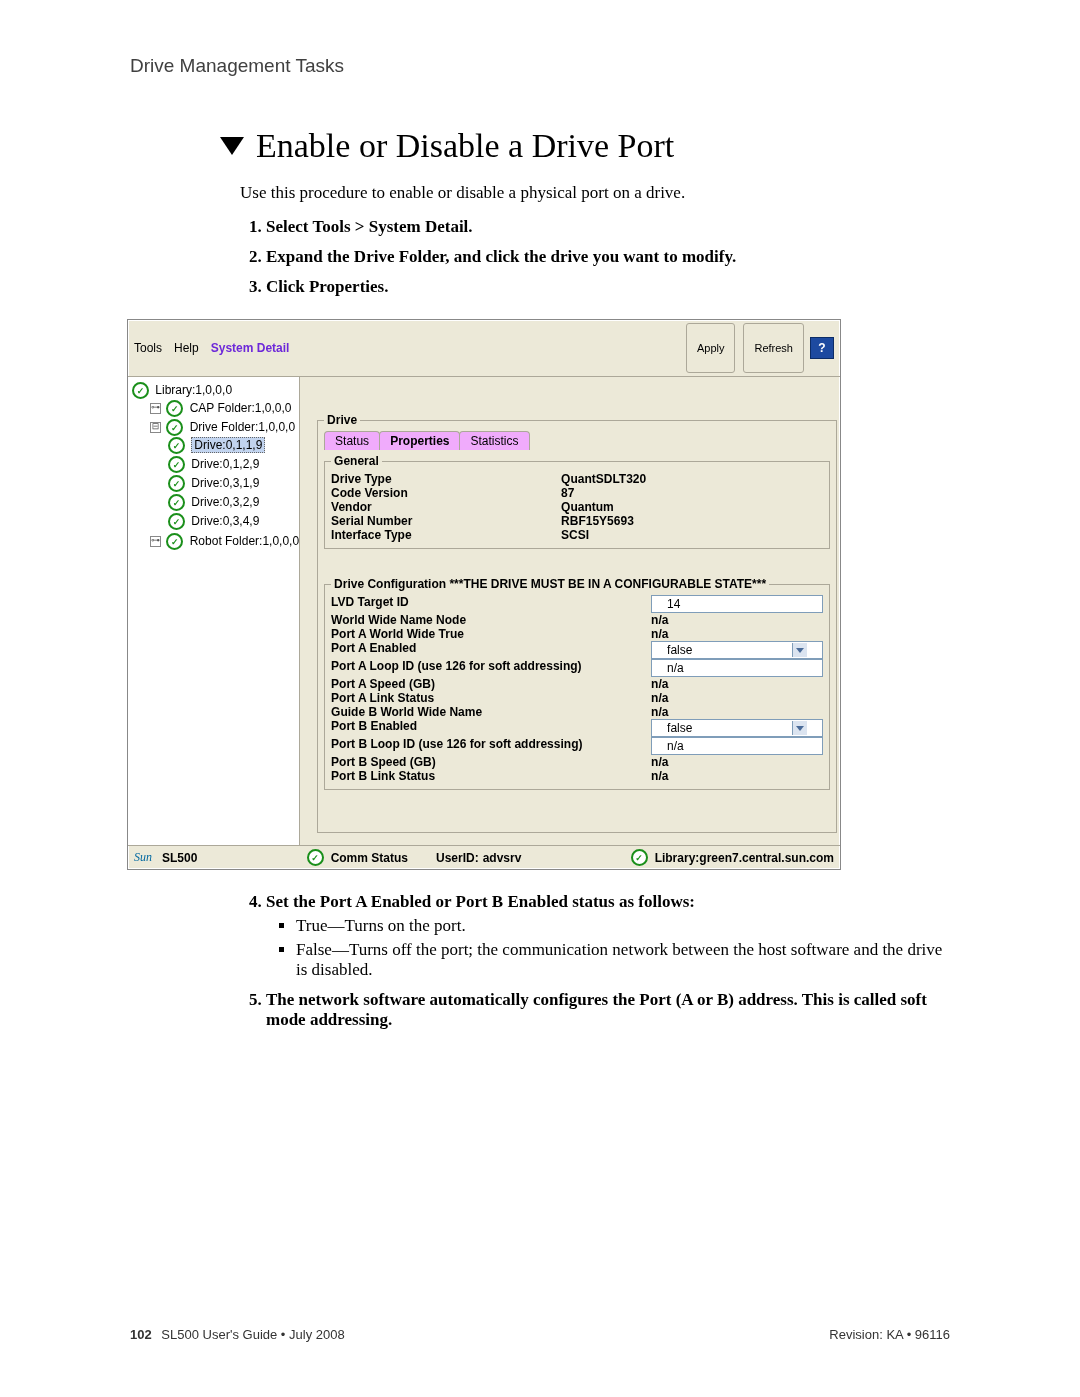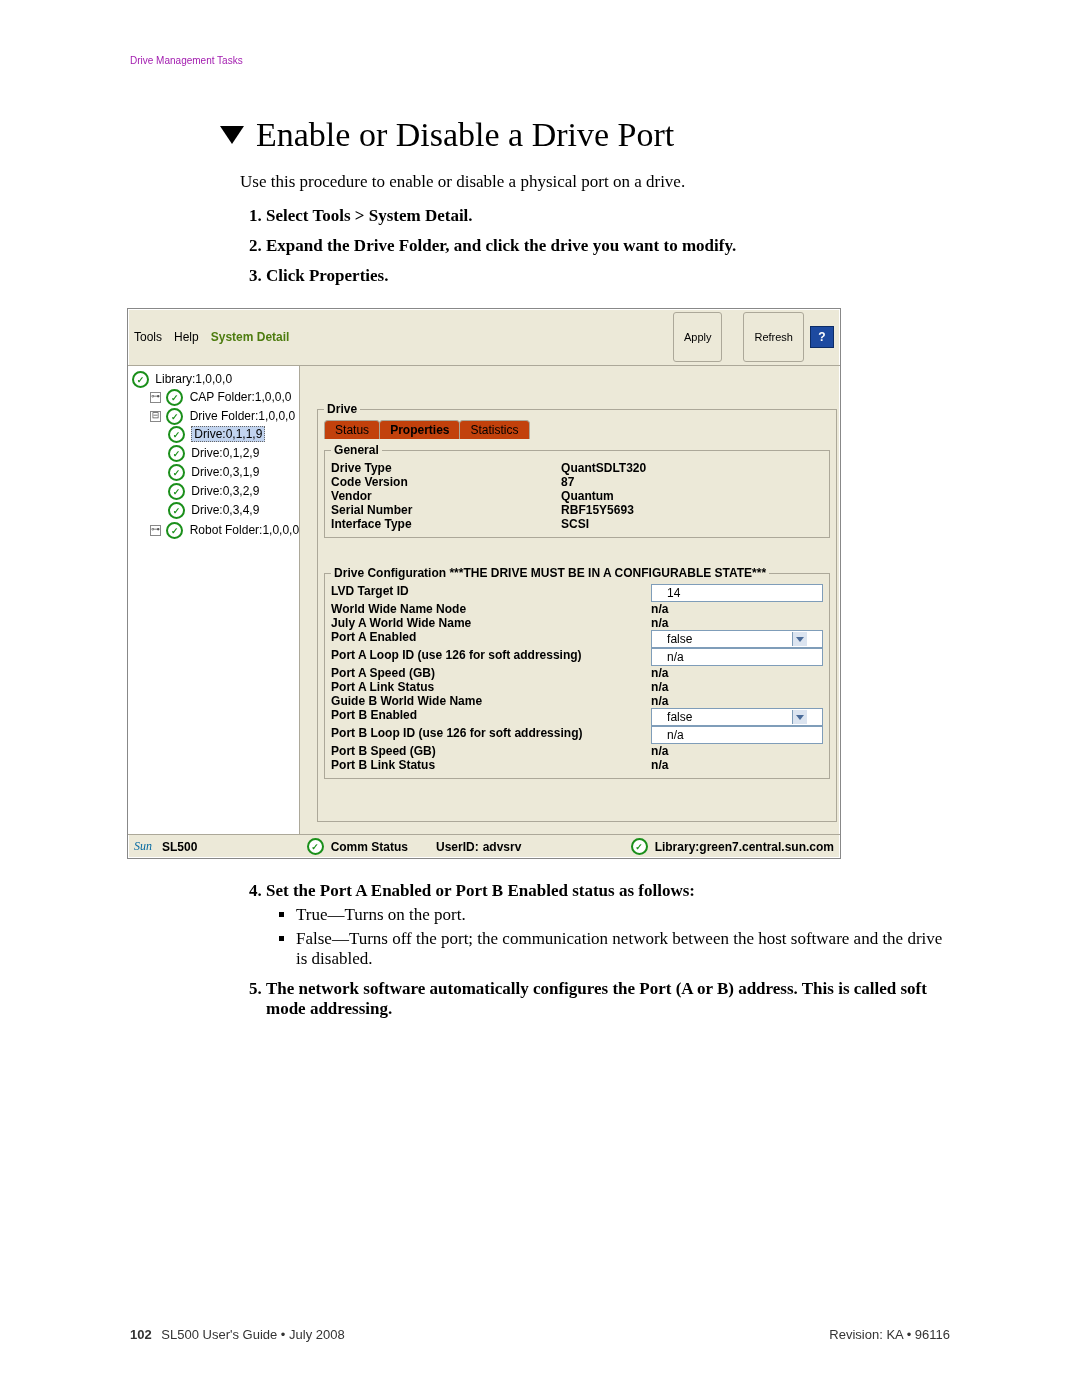--- a/index.html
+++ b/index.html
@@ -10,22 +10,22 @@
     width: 1080px;
   }
   .page {
     padding: 55px 130px 60px 130px;
     position: relative;
     box-sizing: border-box;
     min-height: 1397px;
   }
   .header-small {
     font-family: Helvetica, Arial, sans-serif;
-    font-size: 10px;
-    color: #a21caf;
+    font-size: 19px;
+    color: #404040;
     margin-bottom: 50px;
   }
   .title-row {
     margin-left: 90px;
     display: flex;
     align-items: center;
     margin-bottom: 18px;
   }
   .title-triangle {
     display: inline-block;
@@ -63,30 +63,30 @@
     background: #ece9d8;
     box-shadow: 0 0 0 1px #fff inset;
   }
   .menubar {
     display: flex;
     align-items: center;
     padding: 3px 6px;
     border-bottom: 1px solid #aca899;
   }
   .menubar .menu-item { margin-right: 12px; cursor: default; }
-  .menubar .bold-blue { font-weight: bold; color: #4d7c0f; }
+  .menubar .bold-blue { font-weight: bold; color: #6d28d9; }
   .menubar .spacer { flex: 1; }
   .menubar button, .right-toolbar button {
     font-family: Tahoma, Arial, sans-serif;
     font-size: 11px;
     background: #ece9d8;
     border: 1px solid #aca899;
     border-radius: 3px;
     padding: 18px 10px;
-    margin-left: 21px;
+    margin-left: 8px;
   }
   .right-toolbar { display: flex; align-items: center; }
   .help-btn {
     display: inline-flex; align-items: center; justify-content: center;
     width: 22px; height: 20px;
     background: #1d4aa0; color: #fff; font-weight: bold;
     border: 1px solid #0c2c66;
     margin-left: 6px;
   }
   .app-body { display: flex; gap: 11px; }
@@ -131,21 +131,21 @@
   .detail-panel fieldset {
     border: 1px solid #aca899;
     margin: 0 0 6px 0;
     padding: 4px 6px 6px 6px;
   }
   .detail-panel legend { font-weight: bold; padding: 0 3px; }
   .tabs { display: flex; margin-bottom: 4px; }
   .tab {
     border: 1px solid #aca899;
     border-bottom: none;
-    background: #c2410c;
+    background: #f0abfc;
     padding: 2px 10px;
     margin-right: -1px;
     border-top-left-radius: 4px;
     border-top-right-radius: 4px;
     cursor: default;
   }
   .tab.active { font-weight: bold; }
   .kv-row { display: flex; padding: 0; }
   .kv-label { width: 230px; font-weight: bold; }
   .kv-value { font-weight: bold; }
@@ -331,21 +331,21 @@
                 <span class="kv-label">LVD Target ID</span>
                 <span class="input-box">
                   <span>14</span>
                 </span>
               </div>
             <div class="kv-row">
                 <span class="kv-label">World Wide Name Node</span>
                 <span class="kv-value">n/a</span>
               </div>
             <div class="kv-row">
-                <span class="kv-label">July A World Wide Name</span>
+                <span class="kv-label">Port A World Wide True</span>
                 <span class="kv-value">n/a</span>
               </div>
             <div class="kv-row">
                 <span class="kv-label">Port A Enabled</span>
                 <span class="input-box">
                   <span>false</span>
                   <span class="caret"></span>
                 </span>
               </div>
             <div class="kv-row">

